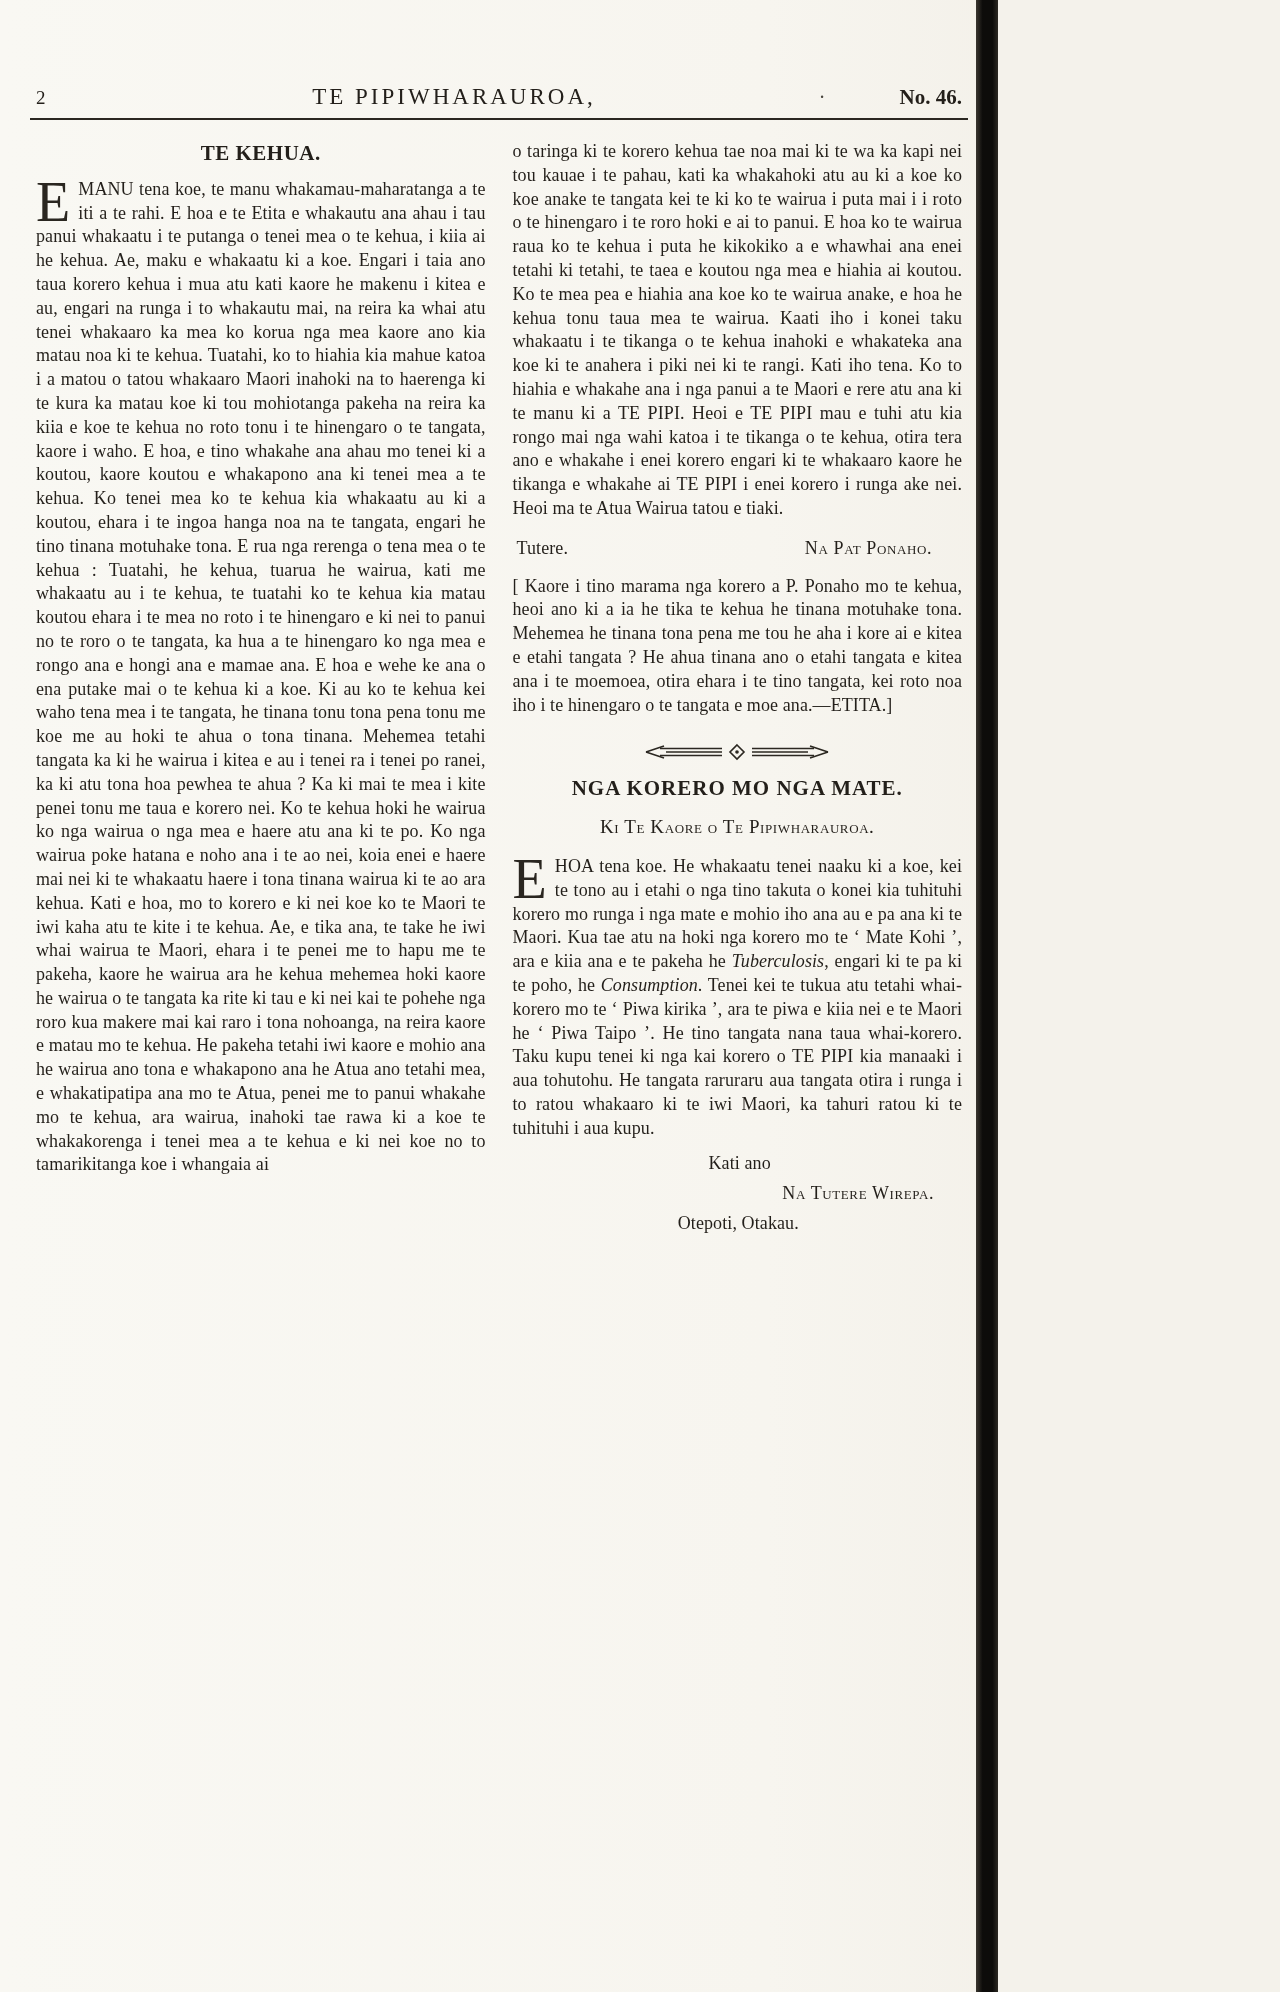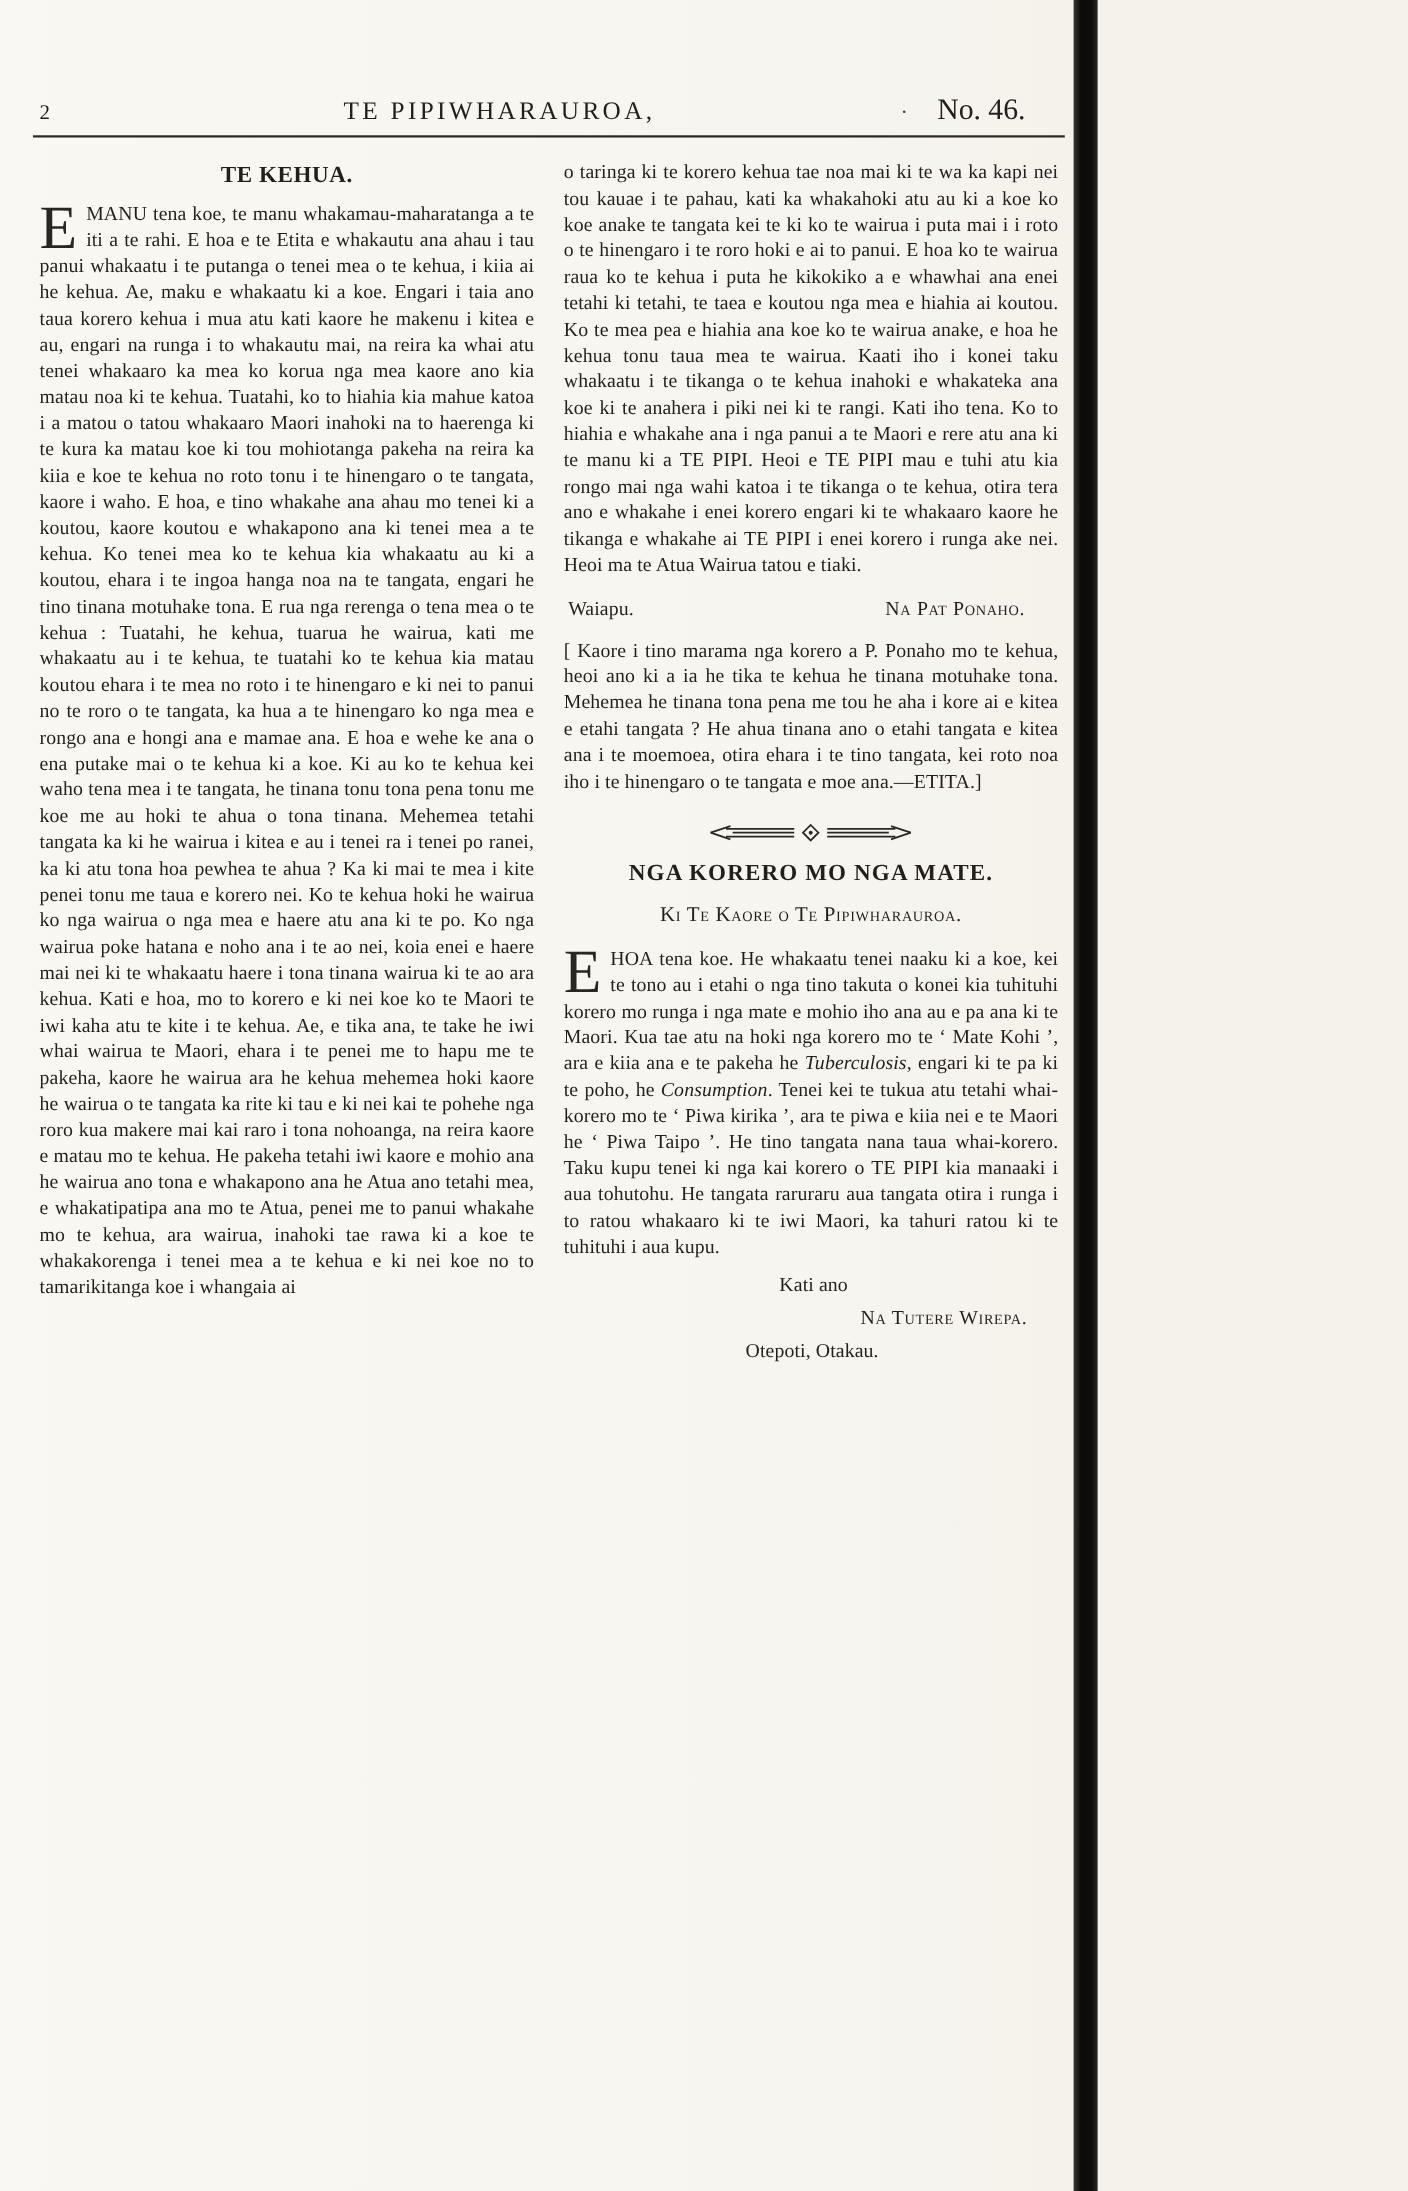--- a/index.html
+++ b/index.html
@@ -42,21 +42,21 @@
   }
   .page-num { width: 80px; font-size: 19px; }
   .masthead {
     flex: 1;
     text-align: center;
     font-size: 23px;
     letter-spacing: 3px;
     white-space: nowrap;
   }
   .header-dot { width: 60px; text-align: center; color: #4a463f; }
-  .issue { width: 110px; font-size: 27px; }
+  .issue { width: 110px; text-align: right; font-size: 21px; font-weight: bold; }
   .header-rule {
     border: 0;
     border-top: 2.5px solid #2b2721;
     margin: 6px 2px 0 2px;
   }
   .columns {
     display: flex;
     gap: 27px;
     margin-top: 20px;
     padding: 0 8px;
@@ -126,21 +126,21 @@
 
       <div class="col">
         <div class="article-title" data-bind="article_kehua.title">TE KEHUA.</div>
         <p class="body-par"><span class="dropcap" data-bind="article_kehua.dropcap">E</span><span data-bind="article_kehua.body_left">MANU tena koe, te manu whakamau-maharatanga a te iti a te rahi.  E hoa e te Etita e whakautu ana ahau i tau panui whakaatu i te putanga o tenei mea o te kehua, i kiia ai he kehua.  Ae, maku e whakaatu ki a koe.  Engari i taia ano taua korero kehua i mua atu kati kaore he makenu i kitea e au, engari na runga i to whakautu mai, na reira ka whai atu tenei whakaaro ka mea ko korua nga mea kaore ano kia matau noa ki te kehua. Tuatahi, ko to hiahia kia mahue katoa i a matou o tatou whakaaro Maori inahoki na to haerenga ki te kura ka matau koe ki tou mohiotanga pakeha na reira ka kiia e koe te kehua no roto tonu i te hinengaro o te tangata, kaore i waho.  E hoa, e tino whakahe ana ahau mo tenei ki a koutou, kaore koutou e whakapono ana ki tenei mea a te kehua.  Ko tenei mea ko te kehua kia whakaatu au ki a koutou, ehara i te ingoa hanga noa na te tangata, engari he tino tinana motuhake tona.  E rua nga rerenga o tena mea o te kehua : Tuatahi, he kehua, tuarua he wairua, kati me whakaatu au i te kehua, te tuatahi ko te kehua kia matau koutou ehara i te mea no roto i te hinengaro e ki nei to panui no te roro o te tangata, ka hua a te hinengaro ko nga mea e rongo ana e hongi ana e mamae ana.  E hoa e wehe ke ana o ena putake mai o te kehua ki a koe. Ki au ko te kehua kei waho tena mea i te tangata, he tinana tonu tona pena tonu me koe me au hoki te ahua o tona tinana.  Mehemea tetahi tangata ka ki he wairua i kitea e au i tenei ra i tenei po ranei, ka ki atu tona hoa pewhea te ahua ?  Ka ki mai te mea i kite penei tonu me taua e korero nei.  Ko te kehua hoki he wairua ko nga wairua o nga mea e haere atu ana ki te po.  Ko nga wairua poke hatana e noho ana i te ao nei, koia enei e haere mai nei ki te whakaatu haere i tona tinana wairua ki te ao ara kehua.  Kati e hoa, mo to korero e ki nei koe ko te Maori te iwi kaha atu te kite i te kehua.  Ae, e tika ana, te take he iwi whai wairua te Maori, ehara i te penei me to hapu me te pakeha, kaore he wairua ara he kehua mehemea hoki kaore he wairua o te tangata ka rite ki tau e ki nei kai te pohehe nga roro kua makere mai kai raro i tona nohoanga, na reira kaore e matau mo te kehua.  He pakeha tetahi iwi kaore e mohio ana he wairua ano tona e whakapono ana he Atua ano tetahi mea, e whakatipatipa ana mo te Atua, penei me to panui whakahe mo te kehua, ara wairua, inahoki tae rawa ki a koe te whakakorenga i tenei mea a te kehua e ki nei koe no to tamarikitanga koe i whangaia ai</span></p>
       </div>
 
       <div class="col">
         <p class="body-par" data-bind="article_kehua.body_right">o taringa ki te korero kehua tae noa mai ki te wa ka kapi nei tou kauae i te pahau, kati ka whakahoki atu au ki a koe ko koe anake te tangata kei te ki ko te wairua i puta mai i i roto o te hinengaro i te roro hoki e ai to panui.  E hoa ko te wairua raua ko te kehua i puta he kikokiko a e whawhai ana enei tetahi ki tetahi, te taea e koutou nga mea e hiahia ai koutou.  Ko te mea pea e hiahia ana koe ko te wairua anake, e hoa he kehua tonu taua mea te wairua.  Kaati iho i konei taku whakaatu i te tikanga o te kehua inahoki e whakateka ana koe ki te anahera i piki nei ki te rangi.  Kati iho tena.  Ko to hiahia e whakahe ana i nga panui a te Maori e rere atu ana ki te manu ki a TE PIPI.  Heoi e TE PIPI mau e tuhi atu kia rongo mai nga wahi katoa i te tikanga o te kehua, otira tera ano e whakahe i enei korero engari ki te whakaaro kaore he tikanga e whakahe ai TE PIPI i enei korero i runga ake nei.  Heoi ma te Atua Wairua tatou e tiaki.</p>
 
         <div class="sig-row">
-          <span data-bind="article_kehua.place">Waiapu.</span>
+          <span data-bind="article_kehua.place">Tutere.</span>
           <span class="smallcaps" data-bind="article_kehua.signature">Na Pat Ponaho.</span>
         </div>
 
         <p class="body-par editor-note" data-bind="article_kehua.editor_note">[ Kaore i tino marama nga korero a P. Ponaho mo te kehua, heoi ano ki a ia he tika te kehua he tinana motuhake tona.  Mehemea he tinana tona pena me tou he aha i kore ai e kitea e etahi tangata ?  He ahua tinana ano o etahi tangata e kitea ana i te moemoea, otira ehara i te tino tangata, kei roto noa iho i te hinengaro o te tangata e moe ana.—ETITA.]</p>
 
         <div class="divider">
           <svg width="190" height="18" viewBox="0 0 190 18" aria-hidden="true">
             <g stroke="#2b2721" stroke-width="1.6" fill="none">
               <path d="M4 9 L22 3"></path>
                 <path d="M4 9 L22 15"></path>

